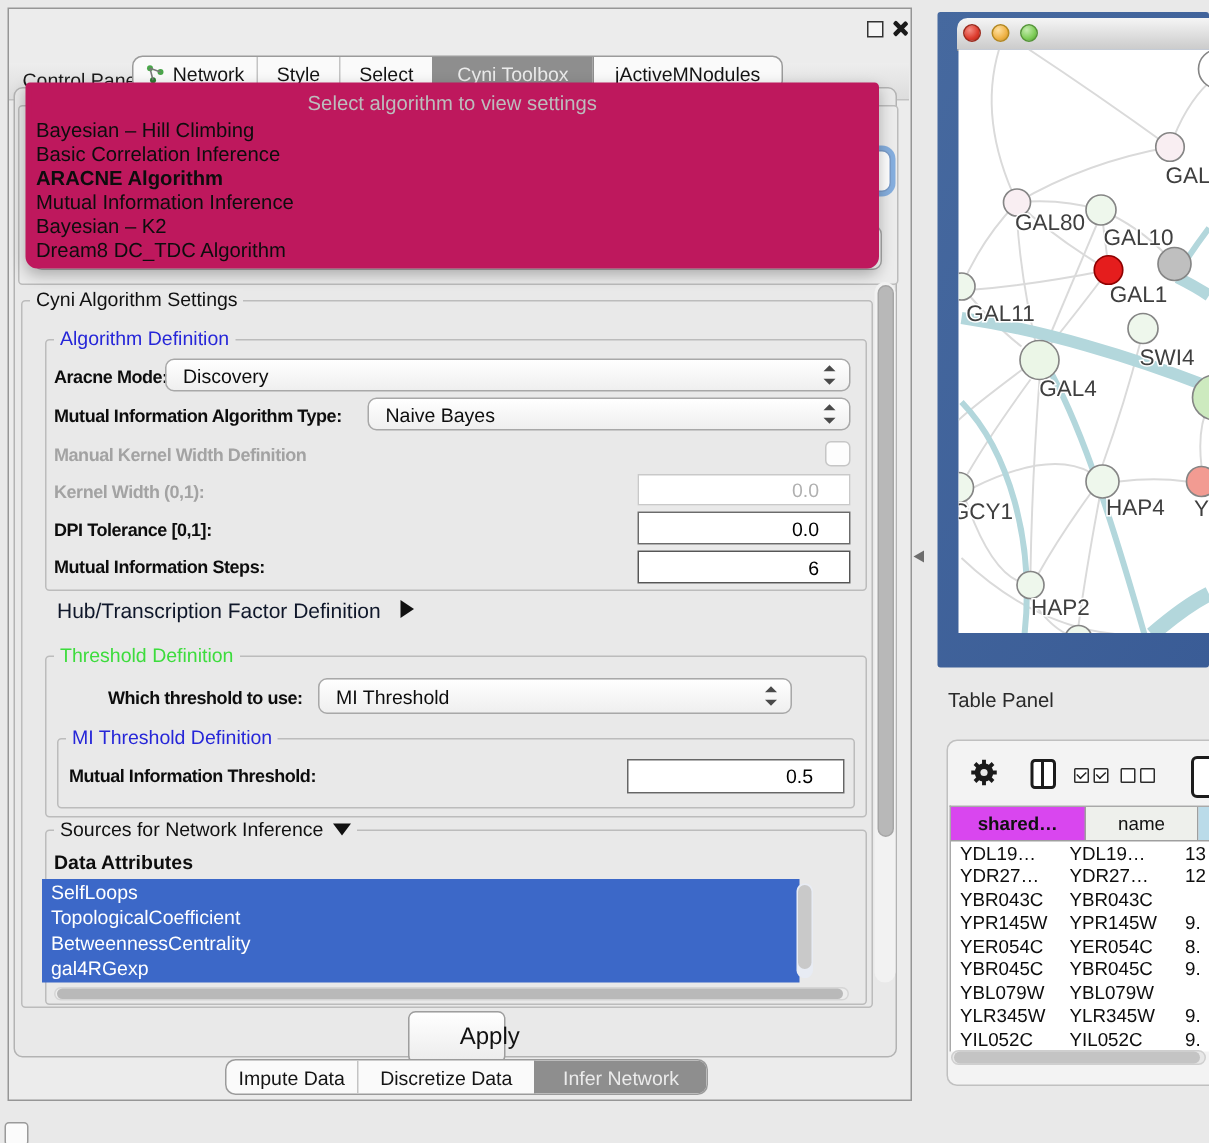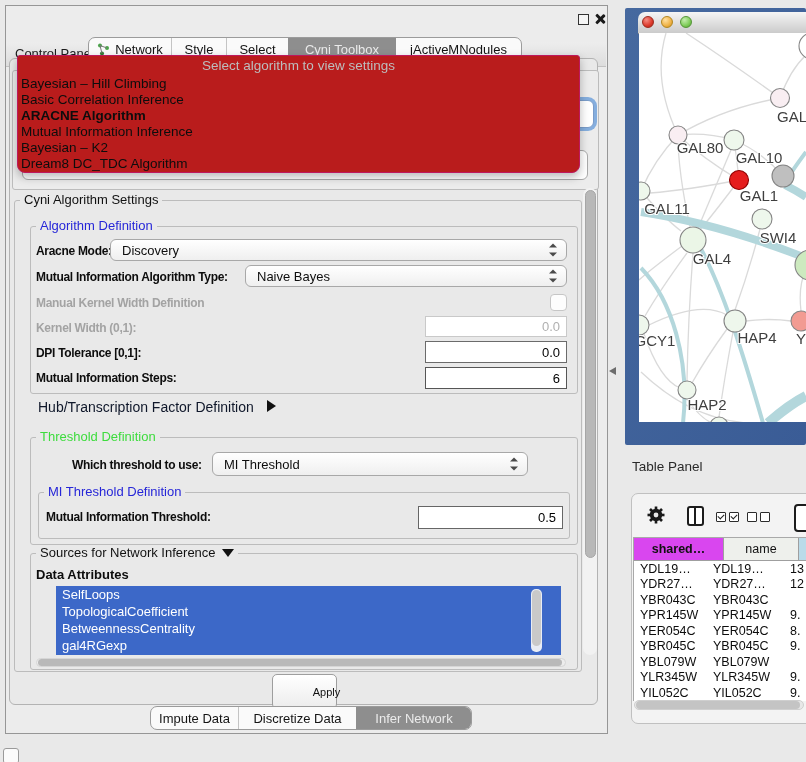--- a/index.html
+++ b/index.html
@@ -22,52 +22,52 @@
   .tab:first-child{border-left:none;}
   .tab.sel{background:#8e8e8e;color:#ebebeb;border-left-color:#8e8e8e;}
   .tab.sel + .tab{border-left-color:#8e8e8e;}
   .top-tabs{left:88px;top:37px;}
   .bottom-tabs{left:150px;top:706px;}
   .neticon{width:13px;height:13px;margin-right:5px;}
   
   .hidden-group{left:12px;top:70px;width:585px;height:118px;border:1px solid #bdbdbd;border-radius:4px;background:#ececec;}
   .hidden-combo-blue{left:22px;top:100px;width:570px;height:26px;background:#fff;border:1px solid #7a9cc9;border-radius:6px;box-shadow:0 0 0 3px #85aede;}
   .hidden-combo2{left:22px;top:150px;width:566px;height:30px;background:#fff;border:1px solid #a9a9a9;border-radius:6px;line-height:30px;color:#3a3a3a;padding-left:12px;box-sizing:border-box;font-size:13px;}
-  .popup{left:17px;top:55px;width:561px;height:116px;background:#b91c1c;border:1px solid #be185d;border-radius:3px 3px 8px 8px;box-shadow:0 4px 10px rgba(0,0,0,0.28);}
+  .popup{left:17px;top:55px;width:561px;height:116px;background:#be185d;border:4px solid #be185d;border-radius:3px 3px 8px 8px;box-shadow:0 4px 10px rgba(0,0,0,0.28);}
   .popup-placeholder{height:20px;line-height:20px;text-align:center;color:#bdbdbd;font-size:13.5px;}
   .dd-item{height:16px;line-height:16px;padding-left:3px;font-size:13.5px;color:#0d0d0d;white-space:nowrap;}
   .dd-item.bold{font-weight:bold;}
   
   .vscroll-track{left:583px;top:188px;width:14px;height:467px;background:#f2f2f2;border-radius:7px;}
   .vscroll-thumb{left:585px;top:190px;width:11px;height:368px;background:#b8b8b8;border:1px solid #a6a6a6;border-radius:6px;box-sizing:border-box;}
   
   .groupbox{border:1px solid #bcbcbc;border-radius:3px;}
   .grouplabel{font-size:13px;line-height:13px;background:#e9e9e9;padding:0 4px;white-space:nowrap;}
   .glblue{color:#2626d8;}
   .glgreen{color:#3ddc3d;}
   .flabel{font-weight:bold;font-size:12px;letter-spacing:-0.3px;white-space:nowrap;color:#0d0d0d;}
   .flabel.dis{color:#a3a3a3;}
   
   .combo{background:linear-gradient(#ffffff,#efefef);border:1px solid #a8a8a8;border-radius:6px;box-sizing:border-box;}
   .combo .cv{position:absolute;left:11px;top:0;bottom:0;display:flex;align-items:center;font-size:13px;color:#0d0d0d;}
   .spin{position:absolute;right:9px;top:50%;transform:translateY(-50%);width:8px;height:13px;}
   .spin::before{content:"";position:absolute;left:0;top:0;border-left:4px solid transparent;border-right:4px solid transparent;border-bottom:4.5px solid #4a4a4a;}
   .spin::after{content:"";position:absolute;left:0;bottom:0;border-left:4px solid transparent;border-right:4px solid transparent;border-top:4.5px solid #4a4a4a;}
-  .tinput{background:#fff;box-sizing:border-box;font-size:13px;text-align:right;padding-right:6px;display:flex;align-items:center;justify-content:flex-end;}
+  .tinput{background:#fff;box-sizing:border-box;font-size:13px;text-align:right;padding-right:20px;display:flex;align-items:center;justify-content:flex-end;}
   .checkbox{width:15px;height:15px;border:1.5px solid #c6c6c6;border-radius:4px;background:#fdfdfd;}
   .tri-right{width:0;height:0;border-top:6px solid transparent;border-bottom:6px solid transparent;border-left:9px solid #111;}
   .tri-down{display:inline-block;width:0;height:0;border-left:6px solid transparent;border-right:6px solid transparent;border-top:8px solid #111;margin-left:6px;}
   
-  .srclist{left:56px;top:586px;width:505px;height:69px;background:#3c68c8;overflow:hidden;}
+  .srclist{left:28px;top:586px;width:505px;height:69px;background:#3c68c8;overflow:hidden;}
   .src-item{height:17px;line-height:17px;color:#ffffff;padding-left:6px;font-size:13px;}
   .list-vscroll{left:531px;top:589px;width:11px;height:63px;background:#e8ecf4;border-radius:5px;}
   .list-vthumb{left:532px;top:590px;width:9px;height:56px;background:#c9c9c9;border-radius:5px;}
   .hscroll{left:36px;top:658px;width:530px;height:9px;background:#ededed;border:1px solid #d6d6d6;border-radius:5px;box-sizing:border-box;}
   .hthumb{left:38px;top:659px;width:524px;height:7px;background:#b9b9b9;border-radius:4px;}
-  .apply-btn{left:272px;top:674px;width:65px;height:35px;background:linear-gradient(#ffffff,#ececec);border:1px solid #9e9e9e;border-radius:5px;display:flex;align-items:center;justify-content:center;font-size:11px;box-sizing:border-box;padding-left:44px;}
+  .apply-btn{left:272px;top:674px;width:65px;height:35px;background:linear-gradient(#ffffff,#ececec);border:1px solid #9e9e9e;border-radius:5px;display:flex;align-items:center;justify-content:center;font-size:16px;box-sizing:border-box;padding-left:44px;}
   
   .net-panel{left:625px;top:8px;width:181px;height:437px;background:linear-gradient(120deg,#46699f,#3a5c96);border-radius:2px;}
   .mac-titlebar{left:638px;top:12px;width:168px;height:21px;background:linear-gradient(#f5f5f5,#cbcbcb);border-radius:7px 0 0 0;border-bottom:1px solid #8e8e8e;}
   .light{width:12px;height:12px;border-radius:50%;top:16px;box-sizing:border-box;}
   .net-canvas{left:639px;top:33px;width:167px;height:389px;background:#ffffff;overflow:hidden;}
   
   .tp-label{left:632px;top:459px;font-size:13.5px;color:#2a2a2a;}
   .table-wrapper{left:631px;top:493px;width:185px;height:229px;background:#f3f3f3;border:1px solid #c0c0c0;border-radius:7px;}
   .gear{left:646px;top:505px;width:20px;height:20px;}
   .colicon{left:687px;top:506px;width:13px;height:16px;border:2px solid #1c1c1c;border-radius:3px;background:#fff;}

